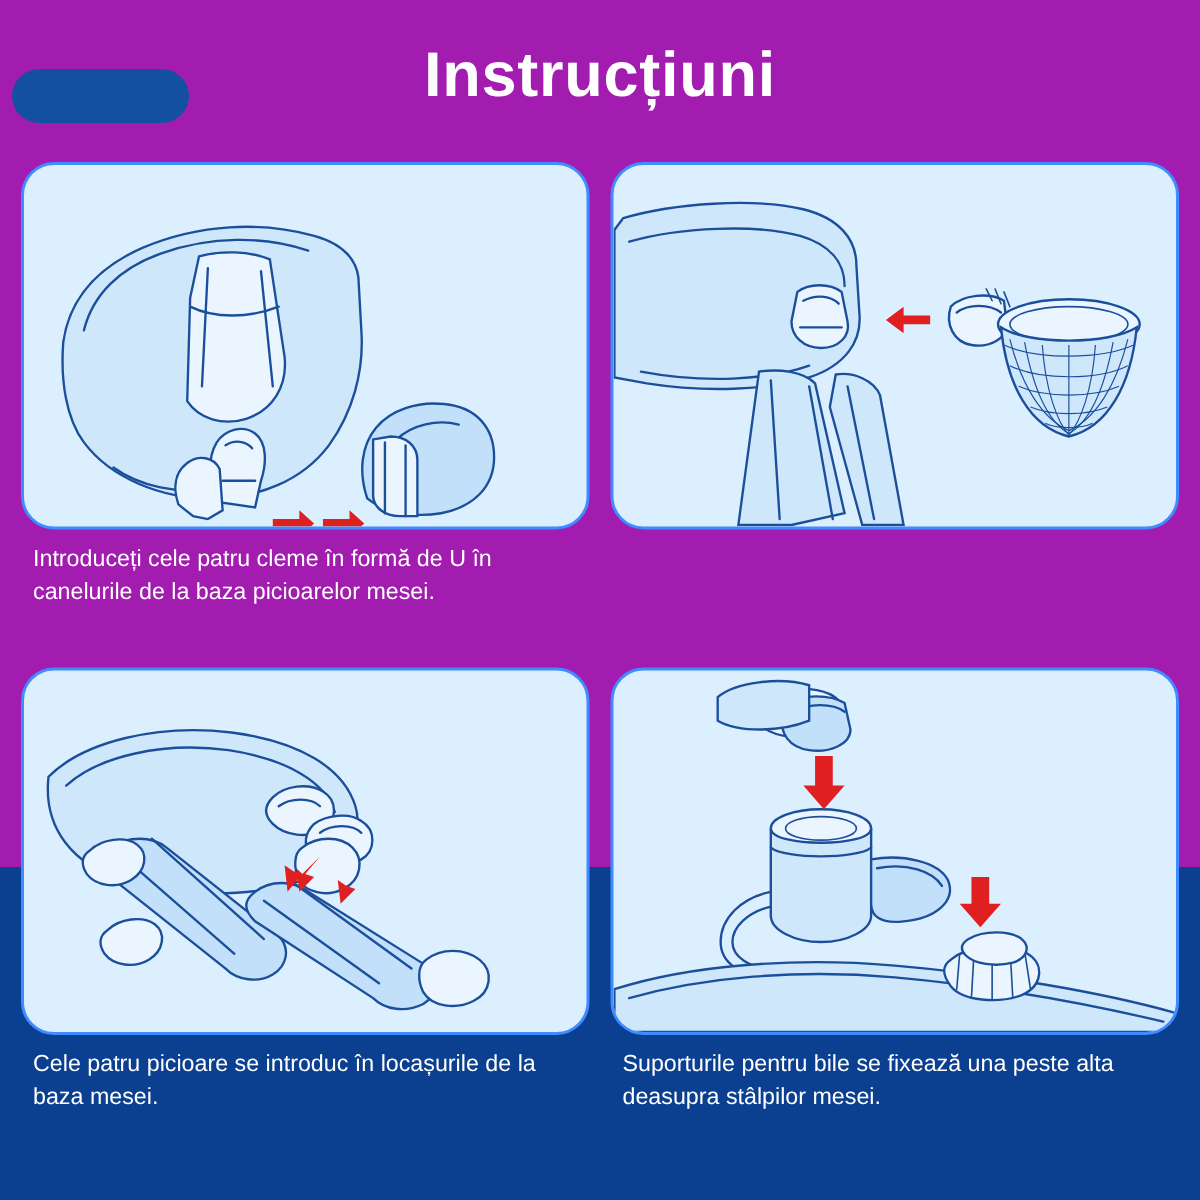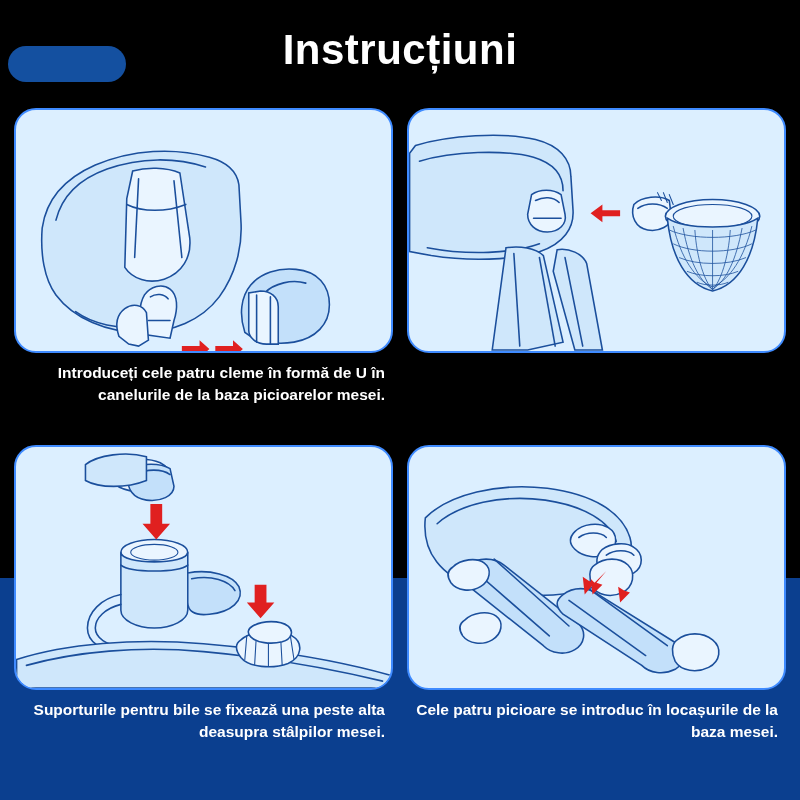--- a/index.html
+++ b/index.html
@@ -5,21 +5,21 @@
   * { box-sizing: border-box; margin: 0; padding: 0; }
   html, body {
     width: 800px; height: 800px;
     background: #0b3f8f;
     font-family: "Liberation Sans", sans-serif;
     overflow: hidden;
   }
   #page {
     position: relative;
     width: 800px; height: 578px;
-    background: #000000;
+    background: #a21caf;
   }
   
   .deco-pill {
     position: absolute;
     left: 8px; top: 46px;
     width: 118px; height: 36px;
     border-radius: 18px;
     background: #1450a0;
   }
   .title {
@@ -51,24 +51,24 @@
     width: 100%;
     height: 245px;
     background: #dcefff;
     border: 2px solid #3f8bff;
     border-radius: 22px;
     overflow: hidden;
   }
   .caption {
     margin-top: 9px;
     width: 100%;
-    text-align: right;
+    text-align: left;
     color: #ffffff;
     font-size: 15.5px;
-    font-weight: bold;
+    font-weight: normal;
     line-height: 1.45;
     padding: 0 8px;
   }
   svg { display: block; width: 100%; height: 100%; }
   .ln { fill: none; stroke: #1b4f9c; stroke-width: 1.6; stroke-linejoin: round; stroke-linecap: round; }
   .ln-thin { fill: none; stroke: #1b4f9c; stroke-width: 1.1; stroke-linecap: round; }
   .fill-lt { fill: #cfe7fb; stroke: #1b4f9c; stroke-width: 1.6; }
   .fill-lt2 { fill: #c3e0fa; stroke: #1b4f9c; stroke-width: 1.6; }
   .fill-wt { fill: #eaf5ff; stroke: #1b4f9c; stroke-width: 1.6; }
   .arrow { fill: #e02020; }
@@ -169,20 +169,56 @@
             <polygon points="214,102 196,102 196,96 184,105 196,114 196,108 214,108"></polygon>
           </g>
         </svg>
       </div>
     </div>
 
     <div class="cell">
       <div class="panel">
         <svg viewBox="0 0 380 245">
 
+          <path class="fill-lt" d="M16 72 C40 48 90 36 140 42 C186 48 216 66 224 92 C230 112 216 132 188 142 C156 154 104 154 66 142 C34 132 12 108 16 72 Z"></path>
+          <path class="ln" d="M28 78 C50 58 94 48 138 54 C178 60 204 76 210 96"></path>
+
+          <path class="fill-wt" d="M168 86 C176 78 192 76 202 82 C212 88 212 102 202 108 C192 114 176 112 168 104 C162 98 162 92 168 86 Z"></path>
+          <path class="ln" d="M172 92 C180 86 194 86 200 92"></path>
+          <path class="fill-wt" d="M196 104 C204 98 220 96 228 102 C238 108 238 122 228 128 C218 134 202 132 194 124 C188 118 190 110 196 104 Z"></path>
+          <path class="ln" d="M200 110 C208 104 222 104 228 110"></path>
+
+          <path class="fill-lt2" d="M58 120 C70 112 86 112 96 120 L172 180 C180 188 178 200 168 206 C158 212 144 210 136 202 L58 140 C50 132 50 126 58 120 Z"></path>
+          <path class="ln" d="M64 124 L142 192"></path>
+          <path class="ln" d="M86 114 L162 182"></path>
+          <path class="fill-lt2" d="M156 150 C166 142 182 142 192 150 L272 200 C282 208 280 220 270 226 C258 232 244 230 236 222 L156 170 C148 162 148 156 156 150 Z"></path>
+          <path class="ln" d="M162 156 L240 212"></path>
+          <path class="ln" d="M182 144 L262 202"></path>
+
+          <path class="fill-wt" d="M44 122 C52 114 68 112 76 118 C84 124 82 136 72 142 C62 148 48 146 42 138 C38 132 38 126 44 122 Z"></path>
+          <path class="fill-wt" d="M56 176 C64 168 80 166 88 172 C96 178 94 190 84 196 C74 202 60 200 54 192 C50 186 50 180 56 176 Z"></path>
+          <path class="fill-wt" d="M272 196 C282 188 298 188 308 196 C318 204 316 218 304 224 C292 230 276 228 270 218 C266 210 266 200 272 196 Z"></path>
+          <path class="fill-wt" d="M188 120 C198 112 214 112 222 120 C230 128 228 142 216 148 C204 154 190 150 186 142 C182 134 182 124 188 120 Z"></path>
+
+          <g class="arrow">
+            <polygon points="200,126 190,138 196,140 186,150 184,134 188,138"></polygon>
+            <polygon points="196,120 182,136 188,138 178,150 176,132 182,136"></polygon>
+          </g>
+          <g class="arrow">
+            <polygon points="230,132 218,146 224,148 214,158 212,142 218,146"></polygon>
+          </g>
+        </svg>
+      </div>
+      <div class="caption">Cele patru picioare se introduc în locașurile de la baza mesei.</div>
+    </div>
+
+    <div class="cell">
+      <div class="panel">
+        <svg viewBox="0 0 380 245">
+
           <path class="fill-wt" d="M98 20 C110 12 132 10 146 16 C158 22 158 36 146 42 C132 48 110 46 100 38 C92 32 92 24 98 20 Z"></path>
           <path class="ln" d="M104 26 C116 18 138 18 148 26"></path>
           <path class="fill-lt2" d="M116 22 C128 16 146 16 156 22 L160 40 C160 50 146 56 132 54 C118 52 112 42 114 32 Z"></path>
           <path class="ln" d="M120 28 C132 22 148 22 156 28"></path>
 
           <path class="fill-lt" d="M70 18 C82 8 112 4 132 10 L132 34 C112 42 84 42 70 34 Z"></path>
 
           <ellipse class="fill-wt" cx="140" cy="107" rx="34" ry="13"></ellipse>
           <ellipse class="ln-thin" cx="140" cy="107" rx="24" ry="8" fill="none"></ellipse>
           <path class="fill-lt" d="M106 107 L106 166 C106 176 122 184 140 184 C158 184 174 176 174 166 L174 107 C174 120 106 120 106 107 Z"></path>
@@ -211,50 +247,14 @@
             <polygon points="136,58 148,58 148,78 156,78 142,94 128,78 136,78"></polygon>
           </g>
           <g class="arrow">
             <polygon points="242,140 254,140 254,158 262,158 248,174 234,158 242,158"></polygon>
           </g>
         </svg>
       </div>
       <div class="caption">Suporturile pentru bile se fixează una peste alta deasupra stâlpilor mesei.</div>
     </div>
 
-    <div class="cell">
-      <div class="panel">
-        <svg viewBox="0 0 380 245">
-
-          <path class="fill-lt" d="M16 72 C40 48 90 36 140 42 C186 48 216 66 224 92 C230 112 216 132 188 142 C156 154 104 154 66 142 C34 132 12 108 16 72 Z"></path>
-          <path class="ln" d="M28 78 C50 58 94 48 138 54 C178 60 204 76 210 96"></path>
-
-          <path class="fill-wt" d="M168 86 C176 78 192 76 202 82 C212 88 212 102 202 108 C192 114 176 112 168 104 C162 98 162 92 168 86 Z"></path>
-          <path class="ln" d="M172 92 C180 86 194 86 200 92"></path>
-          <path class="fill-wt" d="M196 104 C204 98 220 96 228 102 C238 108 238 122 228 128 C218 134 202 132 194 124 C188 118 190 110 196 104 Z"></path>
-          <path class="ln" d="M200 110 C208 104 222 104 228 110"></path>
-
-          <path class="fill-lt2" d="M58 120 C70 112 86 112 96 120 L172 180 C180 188 178 200 168 206 C158 212 144 210 136 202 L58 140 C50 132 50 126 58 120 Z"></path>
-          <path class="ln" d="M64 124 L142 192"></path>
-          <path class="ln" d="M86 114 L162 182"></path>
-          <path class="fill-lt2" d="M156 150 C166 142 182 142 192 150 L272 200 C282 208 280 220 270 226 C258 232 244 230 236 222 L156 170 C148 162 148 156 156 150 Z"></path>
-          <path class="ln" d="M162 156 L240 212"></path>
-          <path class="ln" d="M182 144 L262 202"></path>
-
-          <path class="fill-wt" d="M44 122 C52 114 68 112 76 118 C84 124 82 136 72 142 C62 148 48 146 42 138 C38 132 38 126 44 122 Z"></path>
-          <path class="fill-wt" d="M56 176 C64 168 80 166 88 172 C96 178 94 190 84 196 C74 202 60 200 54 192 C50 186 50 180 56 176 Z"></path>
-          <path class="fill-wt" d="M272 196 C282 188 298 188 308 196 C318 204 316 218 304 224 C292 230 276 228 270 218 C266 210 266 200 272 196 Z"></path>
-          <path class="fill-wt" d="M188 120 C198 112 214 112 222 120 C230 128 228 142 216 148 C204 154 190 150 186 142 C182 134 182 124 188 120 Z"></path>
-
-          <g class="arrow">
-            <polygon points="200,126 190,138 196,140 186,150 184,134 188,138"></polygon>
-            <polygon points="196,120 182,136 188,138 178,150 176,132 182,136"></polygon>
-          </g>
-          <g class="arrow">
-            <polygon points="230,132 218,146 224,148 214,158 212,142 218,146"></polygon>
-          </g>
-        </svg>
-      </div>
-      <div class="caption">Cele patru picioare se introduc în locașurile de la baza mesei.</div>
-    </div>
-
   </div>
 </div>
 
 </body></html>

